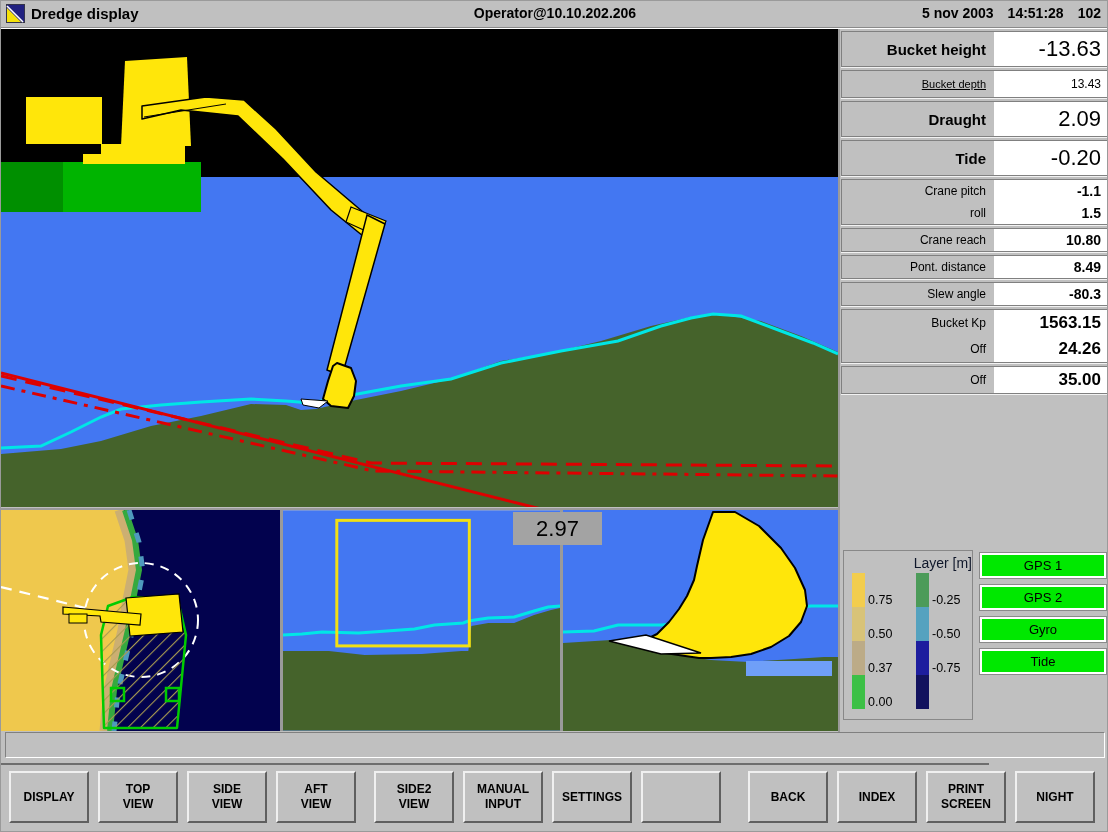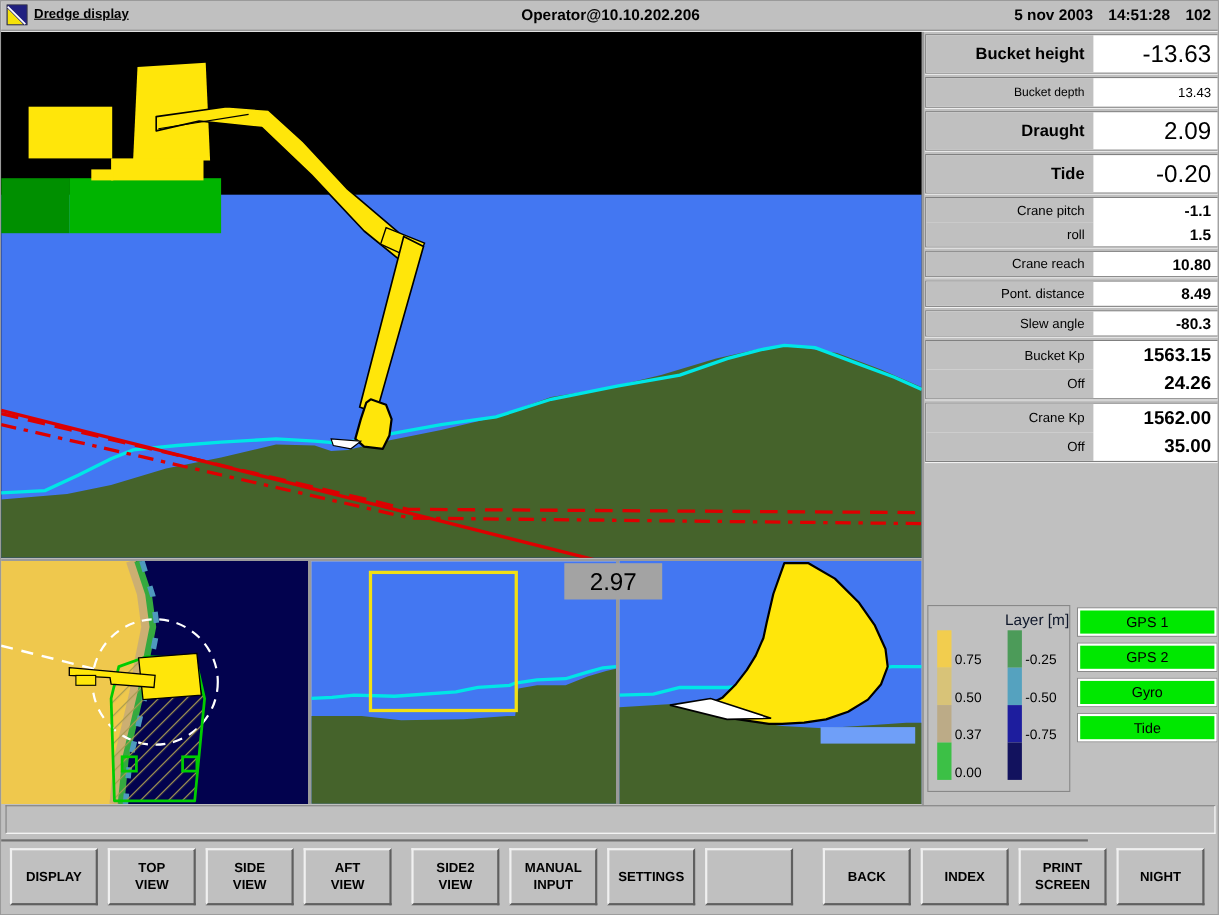--- a/index.html
+++ b/index.html
@@ -9,21 +9,21 @@
     --outline-green:#00cc00; --trench:#6f9ff8; --status-green:#00e800;
     --panel:#c0c0c0; --cell-white:#ffffff;
   }
   html,body{margin:0;padding:0;background:#888;}
   .window{position:relative;width:1108px;height:832px;background:var(--panel);
     font-family:"Liberation Sans",sans-serif;overflow:hidden;border:1px solid #9a9a9a;box-sizing:border-box;}
   
   .titlebar{position:absolute;left:0;top:0;width:1108px;height:26px;background:var(--titlebar);
     border-bottom:1px solid #8a8a8a;box-shadow:0 1px 0 #ffffff;}
   .titlebar .app-icon{position:absolute;left:5px;top:3px;width:19px;height:19px;}
-  .titlebar .title{position:absolute;left:30px;top:4px;font-size:12px;font-weight:bold;color:#000;text-decoration:underline;}
+  .titlebar .title{position:absolute;left:30px;top:4px;font-size:15px;font-weight:bold;color:#000;}
   .titlebar .center{position:absolute;left:0;right:0;top:4px;text-align:center;font-size:14px;font-weight:bold;color:#000;}
   .titlebar .right{position:absolute;right:8px;top:4px;font-size:14px;font-weight:bold;color:#000;}
   .titlebar .right span{margin-left:14px;}
   
   .main-view{position:absolute;left:0;top:28px;width:837px;height:478px;background:var(--sky);}
   .bottom-panel{position:absolute;left:0;top:507px;width:837px;height:221px;background:#c0c0c0;}
   .mini{position:absolute;top:0;height:221px;}
   .mini1{left:0;width:279px;}
   .mini2{left:282px;width:277px;}
   .mini3{left:562px;width:275px;}
@@ -34,21 +34,21 @@
   
   .right-panel{position:absolute;left:837px;top:28px;width:271px;height:703px;background:var(--panel);
     border-left:2px solid #9a9a9a;box-sizing:border-box;padding-top:2px;}
   .group{margin:0 1px 3px 1px;border:1px solid #808080;background:var(--cell-white);
     box-shadow:0 1px 0 #f2f2f2;}
   .rrow{display:flex;align-items:center;}
   .rlabel{width:152px;background:var(--panel);color:#000;text-align:right;
     padding-right:8px;box-sizing:border-box;align-self:stretch;display:flex;align-items:center;justify-content:flex-end;}
   .rvalue{flex:1;text-align:right;padding-right:6px;color:#000;}
   .row-lg{height:34px;} .row-lg .rlabel{font-size:15px;font-weight:bold;} .row-lg .rvalue{font-size:22px;}
-  .row-sm{height:26px;} .row-sm .rlabel{font-size:11px;} .row-sm .rvalue{font-size:12px;}
+  .row-sm{height:26px;} .row-sm .rlabel{font-size:11px;text-decoration:underline;} .row-sm .rvalue{font-size:12px;}
   .row-md{height:22px;} .row-md .rlabel{font-size:12px;} .row-md .rvalue{font-size:14px;font-weight:bold;}
   .row-kp{height:26px;gap:20px;} .row-kp .rlabel{font-size:12px;} .row-kp .rvalue{font-size:17px;font-weight:bold;}
   
   .legend{position:absolute;left:842px;top:549px;width:130px;height:170px;background:var(--panel);
     border:1px solid #888;box-sizing:border-box;}
   .legend .ltitle{text-align:right;font-size:14px;color:#0f172a;margin-top:4px;}
   .lcols{display:flex;margin-top:2px;}
   .lcol{width:50%;padding-left:8px;box-sizing:border-box;}
   .lentry{display:flex;align-items:flex-end;height:34px;}
   .swatch{width:13px;height:34px;}
@@ -211,24 +211,20 @@
         <div class="rlabel">Bucket Kp</div>
         <div class="rvalue">1563.15</div>
       </div>
       <div class="rrow row-kp">
         <div class="rlabel">Off</div>
         <div class="rvalue">24.26</div>
       </div>
     </div>
     <div class="group">
       <div class="rrow row-kp">
-        <div class="rlabel">Crane Kp</div>
-        <div class="rvalue">1562.00</div>
-      </div>
-      <div class="rrow row-kp">
         <div class="rlabel">Off</div>
         <div class="rvalue">35.00</div>
       </div>
     </div>
   </div>
 
   <div class="legend">
     <div class="ltitle">Layer [m]</div>
     <div class="lcols">
       <div class="lcol">

